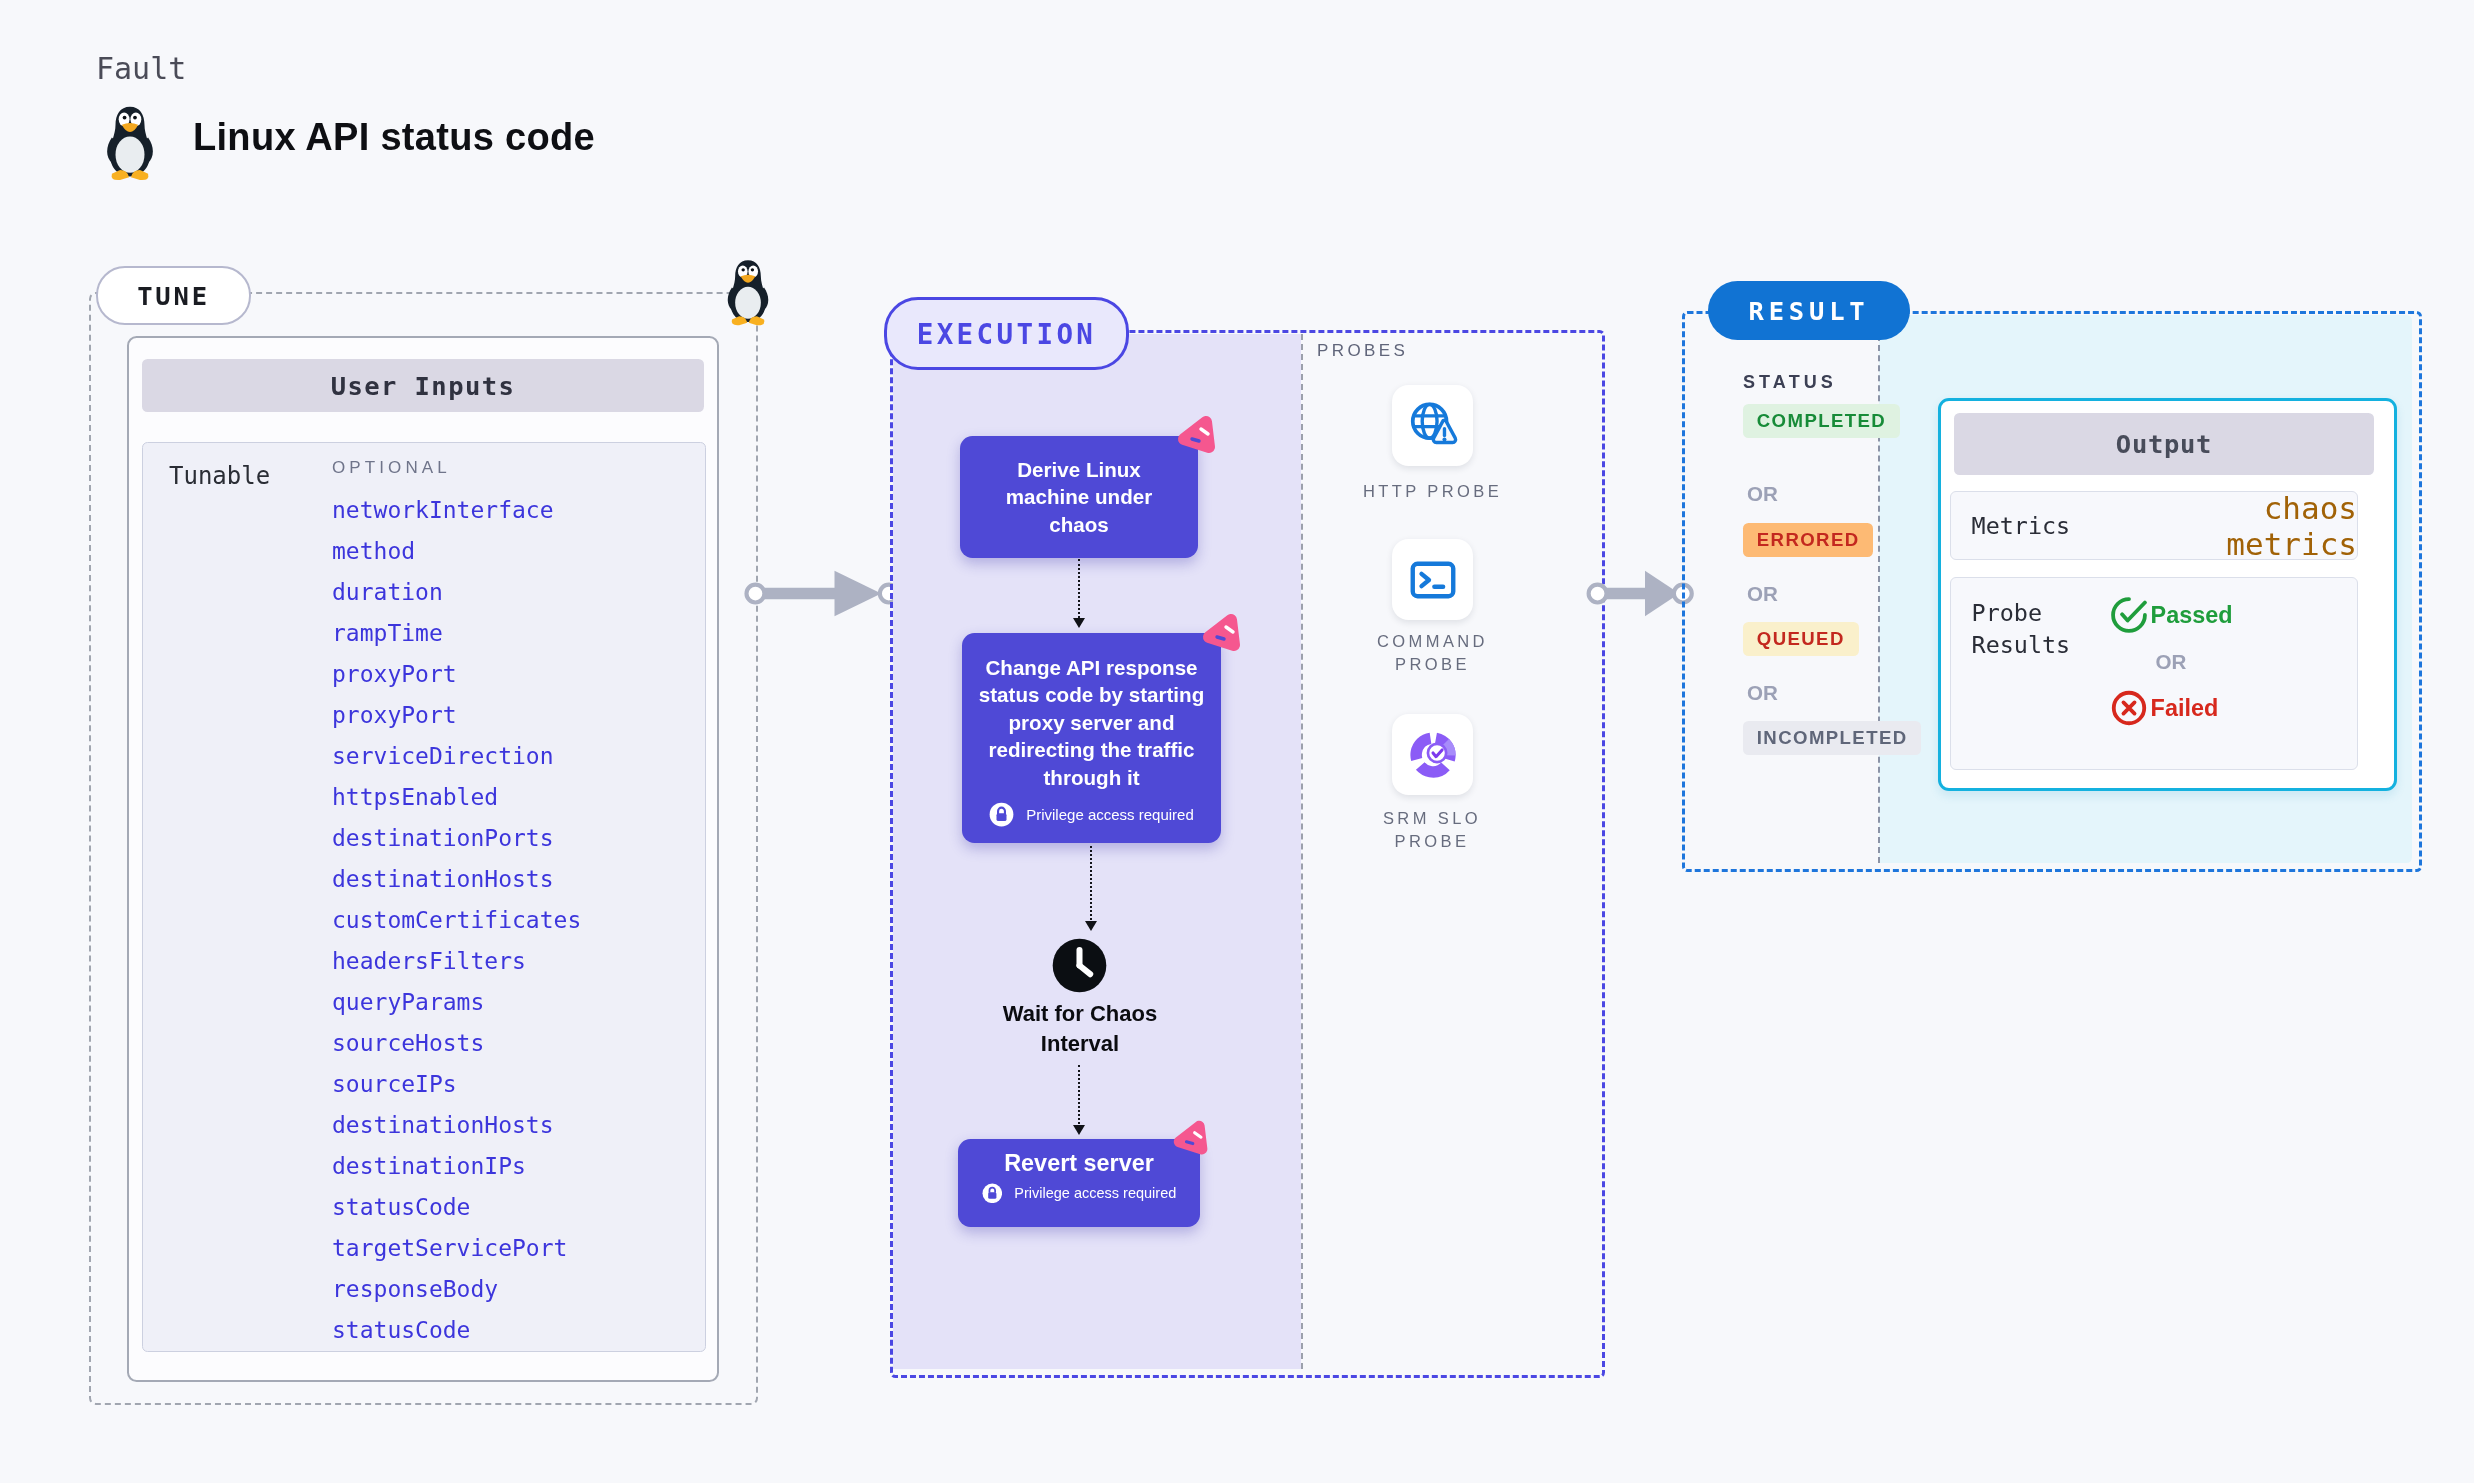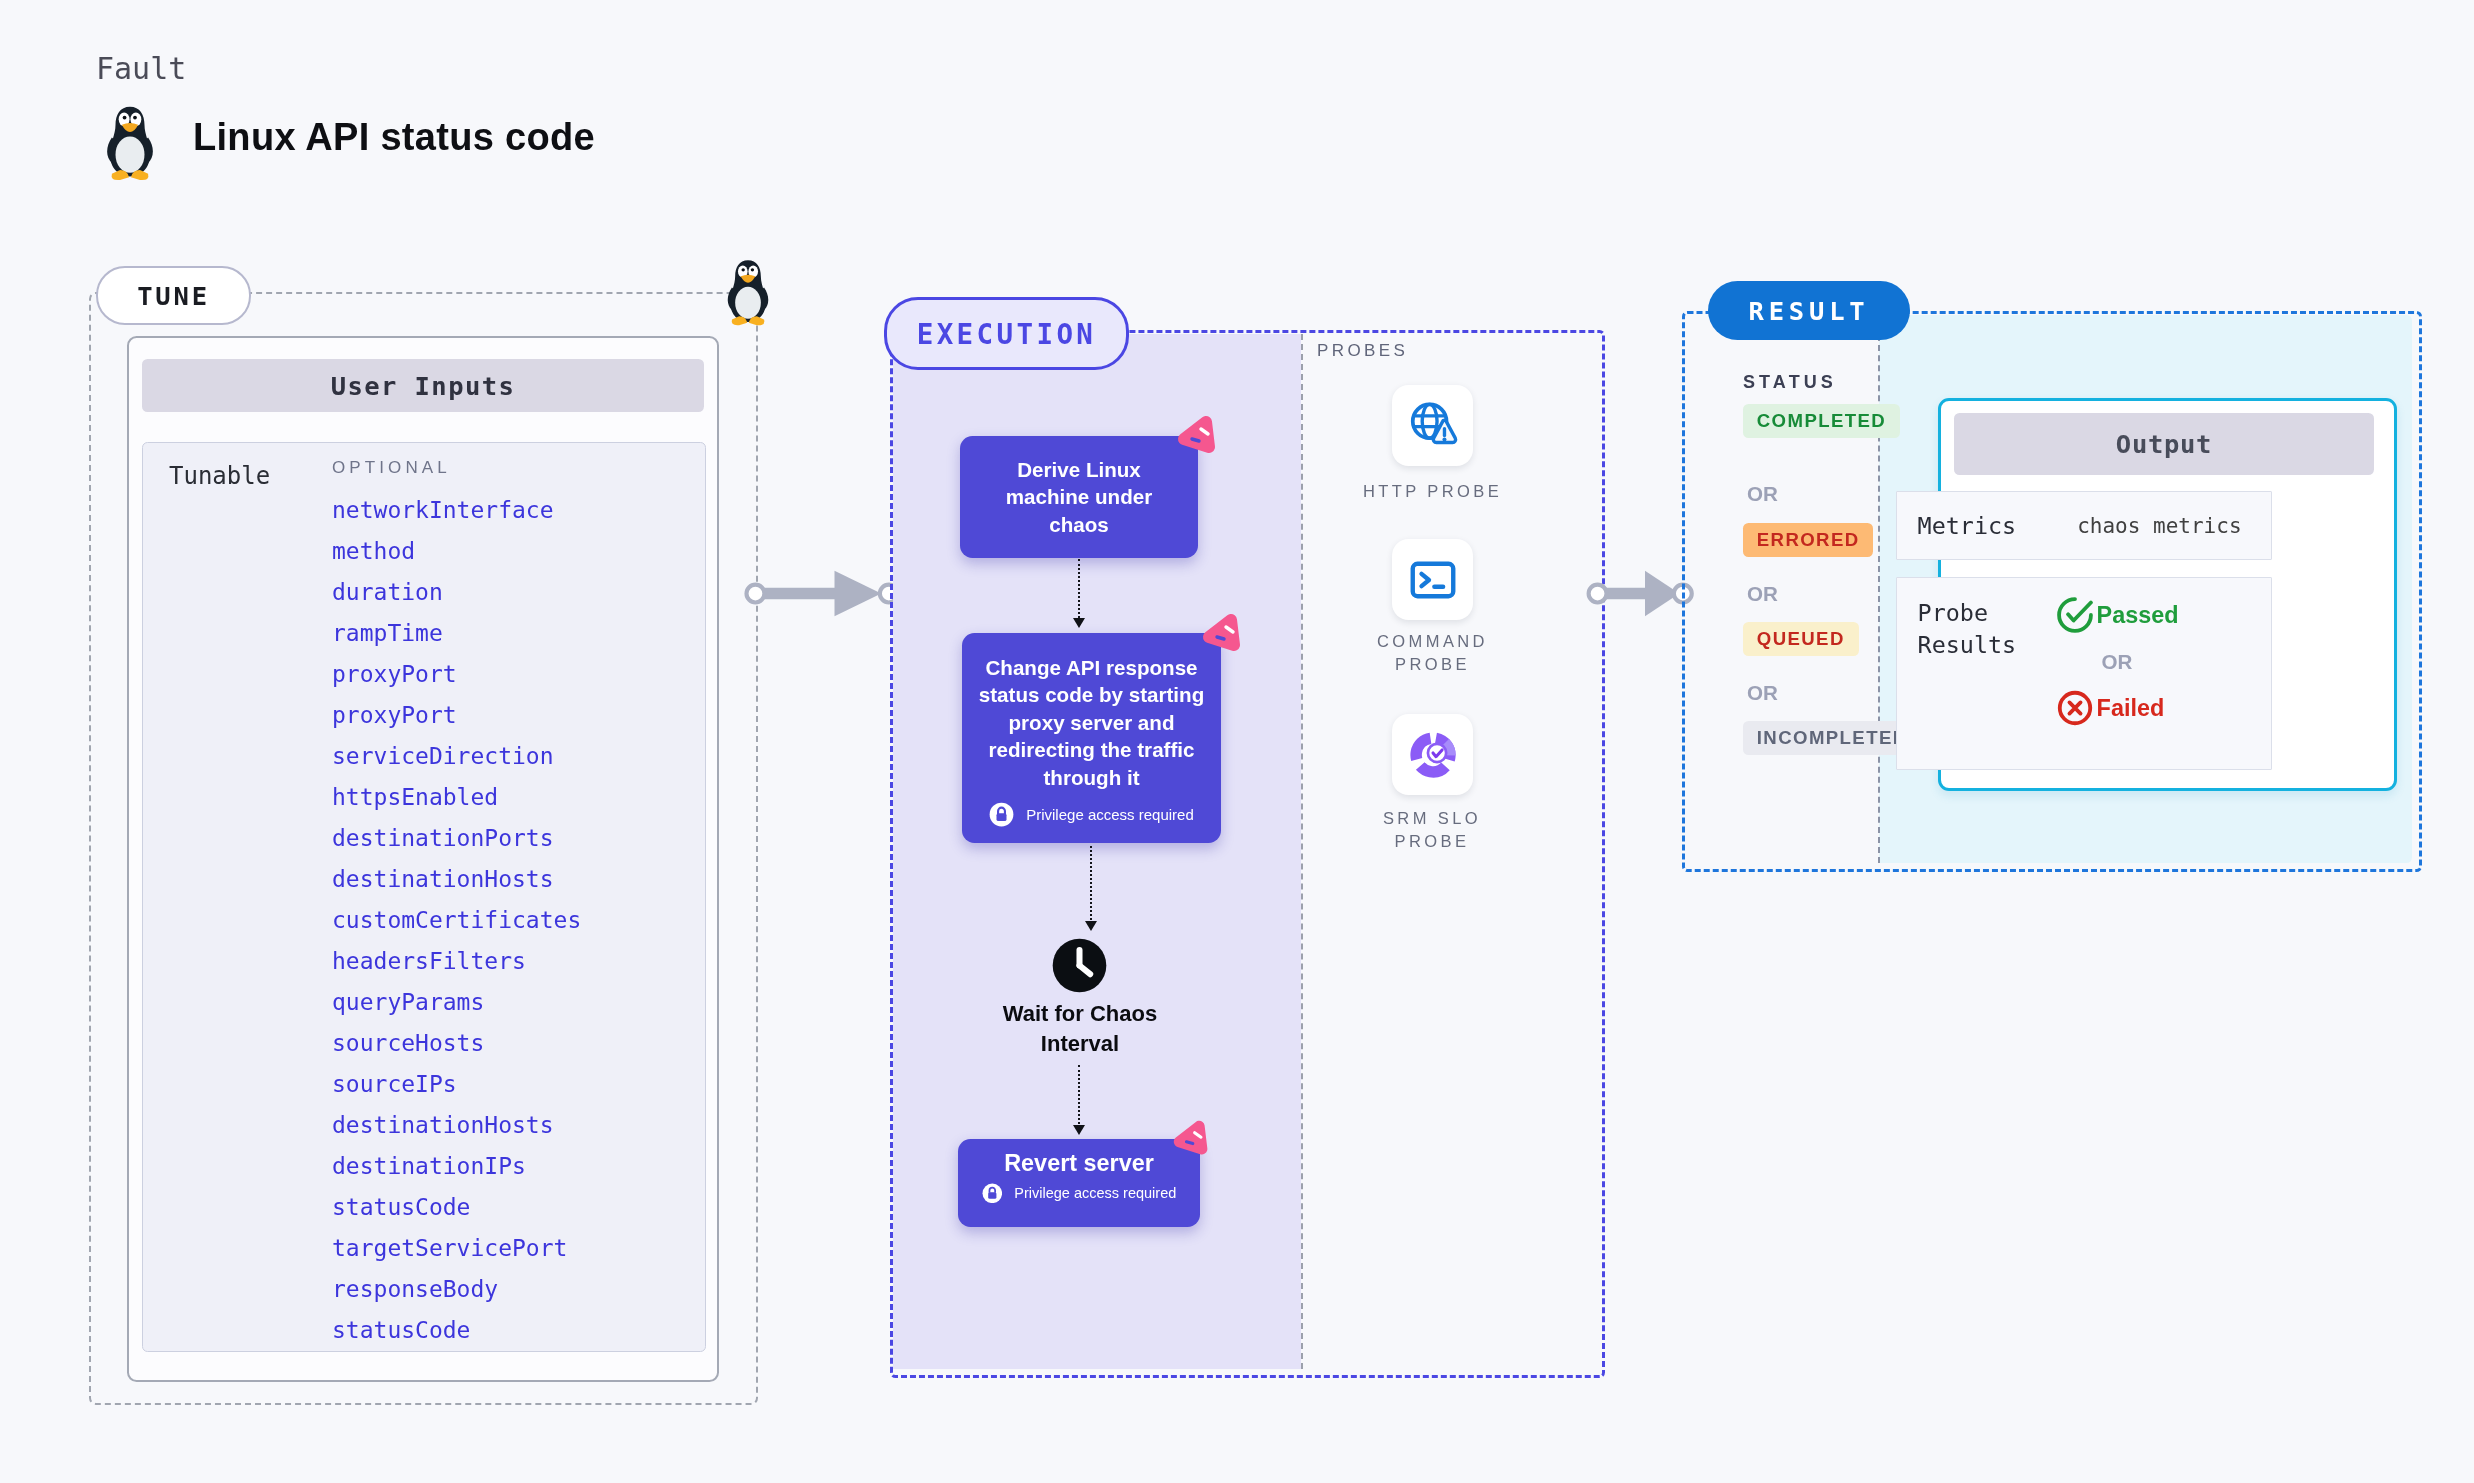--- a/index.html
+++ b/index.html
@@ -67,24 +67,24 @@
   .b-completed{top:404px;background:#dff2e1;color:#178b38;}
   .b-errored{top:523px;background:#fdba74;color:#c3281f;}
   .b-queued{top:622px;background:#faf0cb;color:#c3281f;}
   .b-incompleted{top:721px;background:#e9eaf0;color:#5f6679;}
   .or{left:1747px;font-size:20.6px;color:#9ca1b6;font-weight:600;}
   .or1{top:482px}.or2{top:582px}.or3{top:681px}
 
   .output-box{left:1938px;top:398px;width:453px;height:387px;background:#fff;border:3.4px solid #14b1df;border-radius:11px;box-shadow:0 4.1px 9.6px rgba(20,140,190,.12);}
   .out-header{left:1954px;top:413px;width:420px;height:62px;background:#dad8e4;border-radius:5.5px;
               display:flex;align-items:center;justify-content:center;font-size:25.5px;font-weight:bold;color:#484c5a;letter-spacing:0.7px;}
-  .out-row{left:1896px;width:376px;background:#f7f8fc;border:1.4px solid #dbdfea;border-radius:1px;box-sizing:border-box;}
+  .out-row{left:1950px;width:408px;background:#f7f8fc;border:1.4px solid #dbdfea;border-radius:6px;box-sizing:border-box;}
   .metrics-row{top:491px;height:69px;display:flex;align-items:center;padding-left:20.6px;}
   .metrics-row .lbl{font-size:23.4px;color:#2a2d37;}
-  .metrics-row .val{font-size:21px;color:#404040;margin-left:61px;text-align:right;}
+  .metrics-row .val{font-size:31px;color:#a16207;margin-left:61px;text-align:right;}
   .probe-row{top:577px;height:193px;display:flex;padding:19px 0 0 20.6px;}
   .probe-row .lbl{font-size:23.4px;color:#2a2d37;width:124px;line-height:32px;}
   .pr-col{margin-left:15px;display:flex;flex-direction:column;}
   .pr-item{display:flex;align-items:center;gap:4px;font-size:23.4px;font-weight:bold;}
   .pr-passed{color:#1f9d3c;}
   .pr-failed{color:#d7281d;}
   .pr-or{font-size:20.6px;color:#9ca1b6;font-weight:600;margin:16.5px 0 16.5px 45px;}
 </style>
 </head>
 <body>

